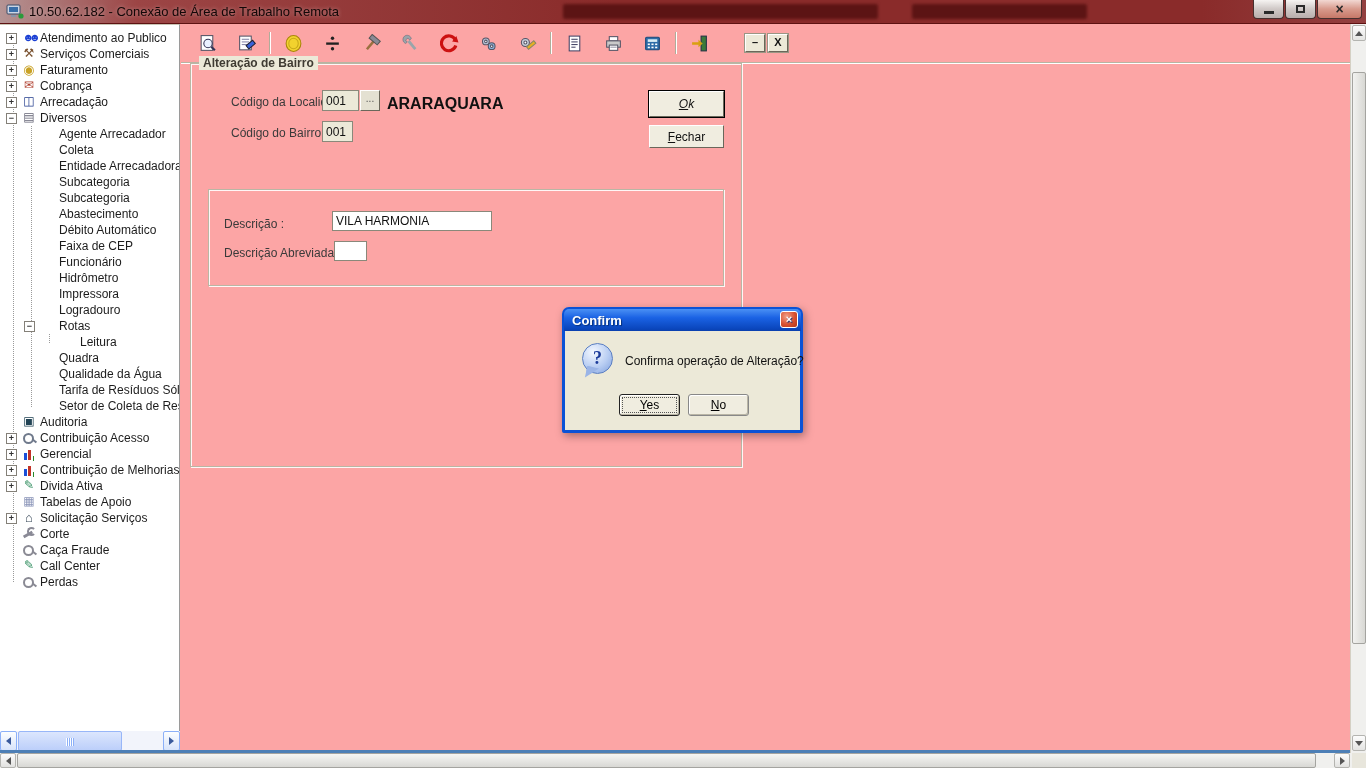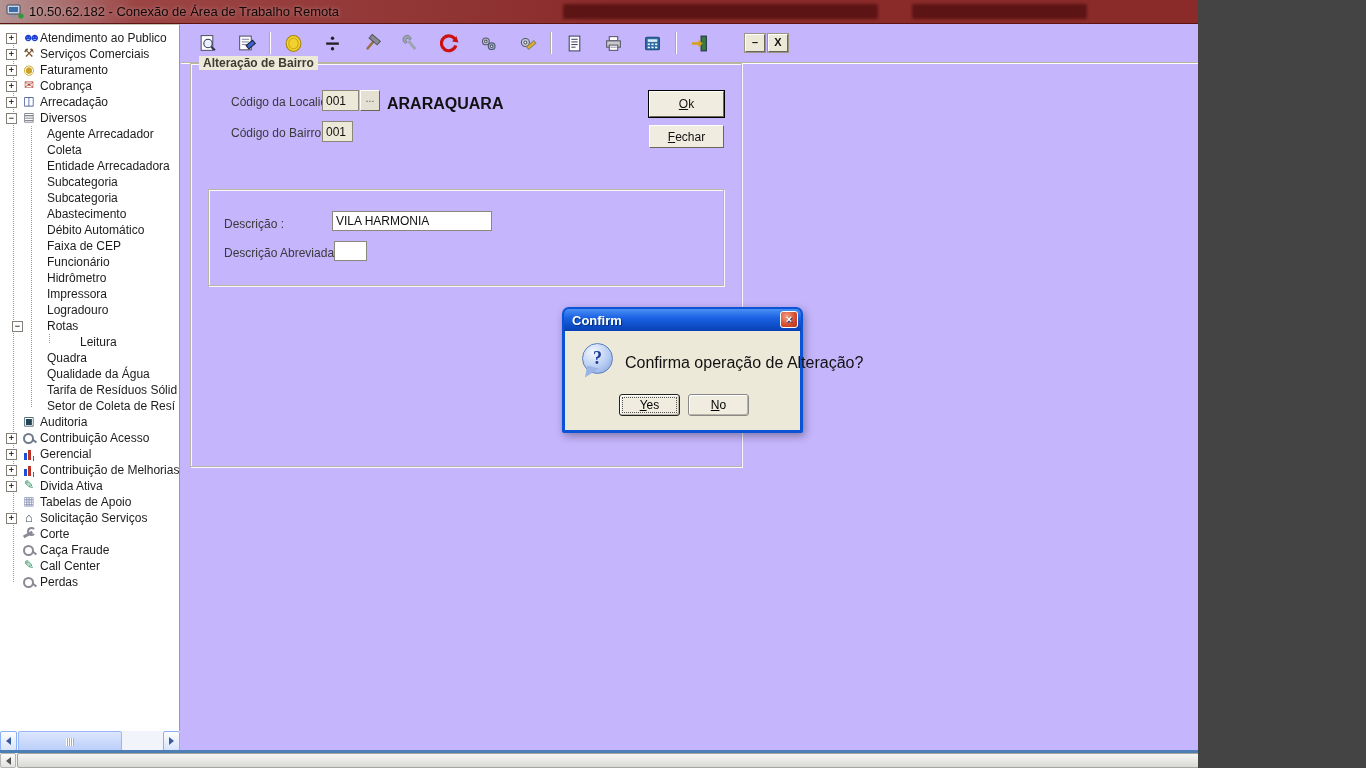--- a/index.html
+++ b/index.html
@@ -1,17 +1,17 @@
 <!DOCTYPE html>
 <html><head>
 <meta charset="utf-8">
 <style>
   * { box-sizing: border-box; margin: 0; padding: 0; }
   body { margin:0; background:#444; }
-  #screen { position:relative; width:1198px; height:768px; background:#c4b5fd;
+  #screen { position:relative; width:1366px; height:768px; background:#fca5a5;
             font-family:"Liberation Sans",sans-serif; overflow:hidden; }
 
   
   .titlebar { position:absolute; left:0; top:0; width:1366px; height:24px;
     background:linear-gradient(90deg,#b59494 0,#9c4545 10%,#8a2b2a 45%,#8a2b2a 88%,#934040 100%);
     border-bottom:1px solid #5e1212; display:flex; align-items:center; }
   .rdp-icon { width:18px; height:16px; margin:0 5px 0 6px; flex:none; }
   .title-text { font-size:13px; color:#120707; text-shadow:0 0 4px rgba(255,255,255,.45); white-space:nowrap; }
   .redact { position:absolute; top:4px; height:15px; background:#5c1414; border-radius:2px; filter:blur(1.5px); }
   .redact.r1 { left:563px; width:315px; }
@@ -26,21 +26,21 @@
   .g-close { font-size:14px; font-weight:bold; color:#2a2a2a; line-height:14px; }
 
   
   .tree-panel { position:absolute; left:0; top:24px; width:180px; height:707px;
     background:#fff; border-right:1px solid #9a9a9a; border-top:1px solid #c9c5b5;
     overflow:hidden; padding-top:5px; }
   #tree { position:relative; }
   #tree::before { content:""; position:absolute; left:13px; top:6px; bottom:8px; border-left:1px dotted #9a9a9a; }
   .trow { position:relative; height:16px; display:flex; align-items:center; white-space:nowrap;
     font-size:12px; color:#1c1c1c; overflow:hidden; cursor:default; }
-  .lvl0 { padding-left:6px; } .lvl1 { padding-left:12px; } .lvl2 { padding-left:45px; }
+  .lvl0 { padding-left:6px; } .lvl1 { padding-left:12px;margin-left:12px; } .lvl2 { padding-left:45px; }
   .slot { flex:none; display:flex; align-items:center; }
   .lvl0 > .slot { width:15px; } .lvl1 > .slot, .lvl2 > .slot { width:32px; }
   .exp { width:11px; height:11px; border:1px solid #848078; background:#fff; z-index:1;
     font:bold 9px/9px "Liberation Sans",sans-serif; text-align:center; color:#333; }
   .children { position:relative; }
   .children::before { content:""; position:absolute; left:31px; top:0; bottom:7px; border-left:1px dotted #9a9a9a; }
   .children .children::before { left:49px; }
   .tlabel { margin-left:3px; }
   .ti { position:relative; width:16px; height:14px; flex:none; font-size:12px; line-height:13px; text-align:center; }
   .ti::before { display:block; }
@@ -89,42 +89,42 @@
   .flabel { position:absolute; font-size:12px; color:#3a3a3a; white-space:nowrap; }
   .tinput { position:absolute; border:1px solid #8a887a; background:#ece9d8; font:12px "Liberation Sans",sans-serif;
     color:#111; padding:0 3px; }
   .tinput.white { background:#fff; }
   .browse-btn { position:absolute; border:1px solid; border-color:#fff #6a675a #6a675a #fff;
     background:#e4e1d2; font:10px/16px "Liberation Sans",sans-serif; color:#555; text-align:center; cursor:default; }
   .bold-name { position:absolute; font-size:16px; font-weight:bold; color:#111; }
   .px-btn { position:absolute; background:#f0ede0; border:1px solid; border-color:#fff #6a675a #6a675a #fff;
     font:12px "Liberation Sans",sans-serif; color:#111; text-align:center; cursor:default;
     display:flex; align-items:center; justify-content:center; }
-  .px-btn.default { box-shadow:0 0 0 1px #000; }
+  .px-btn.default { box-shadow:0 0 0 1px #000;font-style:italic; }
   .ul { display:block; } .ul::first-letter { text-decoration:underline; }
   .subbox { position:absolute; left:17px; top:125px; width:516px; height:97px;
     border:1px solid #bab6a4; box-shadow:inset 1px 1px 0 rgba(255,255,255,.9),1px 1px 0 rgba(255,255,255,.9); }
 
   
   .dialog { position:absolute; left:562px; top:307px; width:241px; height:126px;
     background:#ece9d8; border:3px solid #0a52d6; border-radius:7px 7px 2px 2px;
     box-shadow:2px 3px 8px rgba(0,0,0,.35); }
   .dlg-title { position:absolute; left:-1px; top:-1px; right:-1px; height:22px;
     background:linear-gradient(180deg,#4a90f4 0,#1a62e4 40%,#0a46bc 90%,#0a3fae);
     border-radius:5px 5px 0 0; display:flex; align-items:center; padding-left:8px;
     font-size:13px; font-weight:bold; color:#fff; text-shadow:1px 1px 1px #04307e; }
   .dlg-close { position:absolute; right:3px; top:2px; width:18px; height:17px; border:1px solid #fff;
     border-radius:3px; background:radial-gradient(circle at 35% 30%,#f2a088,#d85030 55%,#b03418);
     font:bold 11px/15px "Liberation Sans",sans-serif; color:#fff; text-align:center; cursor:default; }
   .q-icon { position:absolute; left:17px; top:33px; width:31px; height:31px; border-radius:50%;
     background:radial-gradient(circle at 35% 28%,#f4f8ff,#b8cdf2 55%,#7e9fdd); border:1px solid #5a7ec2;
     font:bold 18px/29px "Liberation Serif",serif; color:#1a3a9a; text-align:center; }
   .q-icon::after { content:""; position:absolute; left:3px; bottom:-6px; border:6px solid transparent;
     border-top-color:#9ab4e6; border-left-color:#9ab4e6; transform:rotate(12deg); }
-  .dlg-msg { position:absolute; left:60px; top:44px; font-size:16px; color:#111; white-space:nowrap;text-align:right; }
+  .dlg-msg { position:absolute; left:60px; top:44px; font-size:12px; color:#111; white-space:nowrap;text-align:right; }
   .dlg-btn { position:absolute; top:84px; width:61px; height:22px; background:#f0ede0;
     border:1px solid #888; border-radius:3px; box-shadow:inset 1px 1px 0 #fff, inset -1px -1px 0 #b9b5a5;
     font:12px "Liberation Sans",sans-serif; display:flex; align-items:center; justify-content:center; cursor:default; }
   .dlg-btn.yes { left:54px; border:1px solid #222; outline:1px dotted #555; outline-offset:-4px; }
   .dlg-btn.no { left:123px; }
 
   
   .statusbar { position:absolute; left:180px; top:731px; width:1170px; height:20px; background:#ece9d8;
     border-top:1px solid #b8b4a2; box-shadow:inset 0 1px 0 #fff; display:flex; align-items:center;
     padding-left:8px; font-size:12px; color:#111; }

